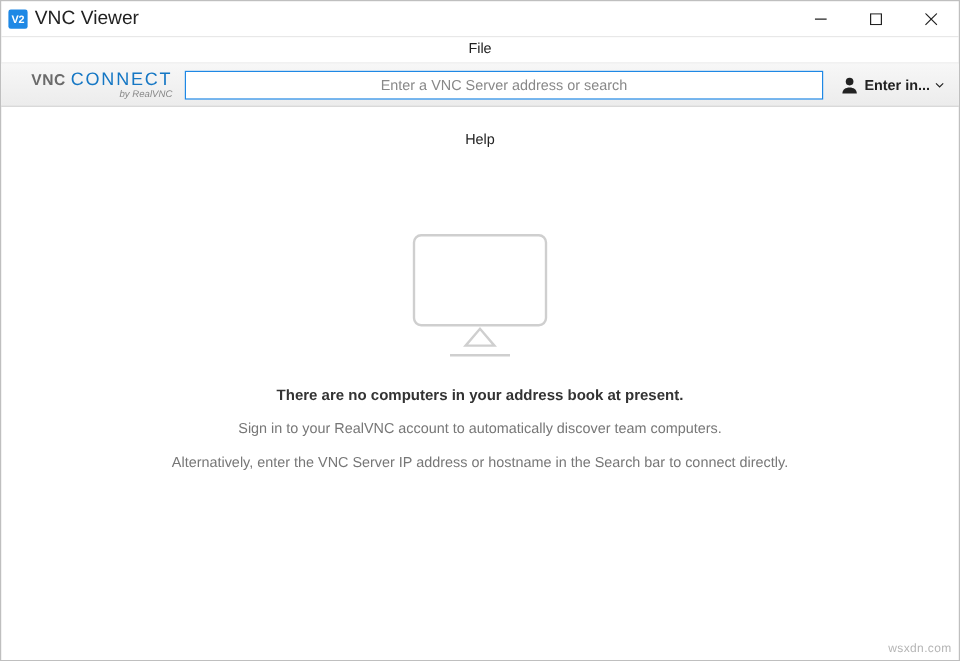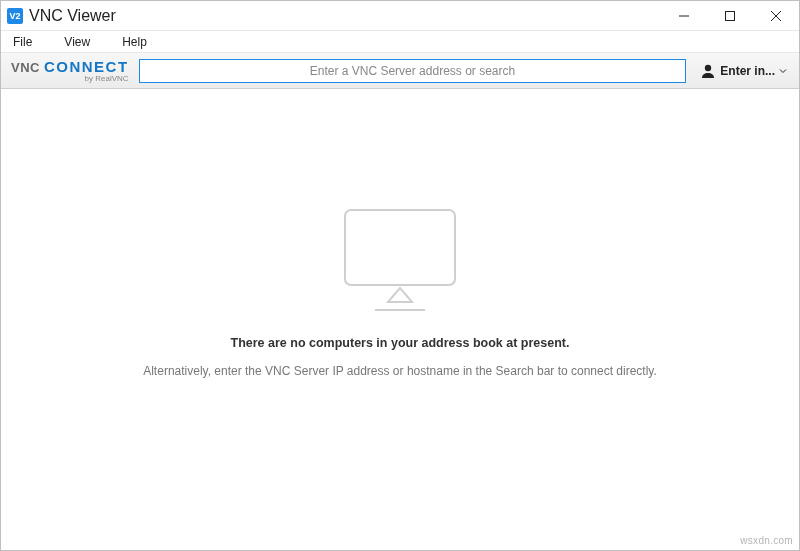--- a/index.html
+++ b/index.html
@@ -5,28 +5,28 @@
   * { box-sizing: border-box; }
   html, body { margin:0; padding:0; font-family: 'Segoe UI', Tahoma, sans-serif; font-size:12px; color:#222; }
   .window { width:800px; height:551px; border:1px solid #bfbfbf; background:#fff; display:flex; flex-direction:column; position:relative; }
   .titlebar { height:30px; display:flex; align-items:center; padding:0 0 0 6px; border-bottom:1px solid #e8e8e8;justify-content:space-between; }
   .titlebar .app-icon { width:16px; height:16px; background:#1e88e5; border-radius:2px; display:flex; align-items:center; justify-content:center; color:#fff; font-size:9px; font-weight:bold; margin-right:6px; }
   .titlebar .title { flex:0 0 auto; font-size:16px; }
   .titlebar .spacer { flex:1; }
   .win-controls { display:flex; height:100%; }
   .win-btn { width:46px; height:100%; display:flex; align-items:center; justify-content:center; }
   .win-btn svg { width:10px; height:10px; stroke:#222; stroke-width:1; fill:none; }
-  .menubar { height:22px; display:flex; align-items:center; gap:20px; padding:0 6px; border-bottom:1px solid #e8e8e8; }
+  .menubar { height:22px; display:flex; align-items:center; gap:20px; padding:0 6px; border-bottom:1px solid #e8e8e8;flex-direction:column; }
   .menu-item { padding:2px 6px; font-size:12px; }
-  .toolbar { height:36px; background:linear-gradient(#f7f7f7,#ececec); border-bottom:1px solid #d0d0d0; display:flex; align-items:center; padding:0 8px 0 10px; gap:10px; }
+  .toolbar { height:36px; background:linear-gradient(#f7f7f7,#ececec); border-bottom:1px solid #d0d0d0; display:flex; align-items:center; padding:0 8px 0 25px; gap:10px; }
   .brand { display:flex; flex-direction:column; line-height:1; }
   .brand-top { display:flex; align-items:baseline; gap:4px; }
   .brand-vnc { font-family: Arial, sans-serif; font-size:13px; font-weight:600; letter-spacing:0.5px; color:#6a6a6a; }
-  .brand-connect { font-family: Arial, sans-serif; font-size:15px; font-weight:700; letter-spacing:1.5px; color:#1577c4; }
-  .brand-sub { font-size:8px; color:#888; text-align:right; margin-top:1px; }
+  .brand-connect { font-family: Arial, sans-serif; font-size:15px; font-weight:400; letter-spacing:1.5px; color:#1577c4; }
+  .brand-sub { font-size:8px; color:#888; text-align:right; margin-top:1px;font-style:italic; }
   .search-wrap { flex:1; }
   .search { width:100%; height:24px; border:1px solid #1e88e5; padding:0 8px; font-size:12px; outline:none; background:#fff; color:#444;text-align:center; }
   .search::placeholder { color:#888; }
   .signin { display:flex; align-items:center; gap:4px; font-weight:600; font-size:12px; padding:0 4px; white-space:nowrap; }
   .signin .avatar { width:16px; height:16px; }
   .content { flex:1; display:flex; flex-direction:column; align-items:center; justify-content:center; gap:14px; padding-bottom:60px; }
   .monitor-ill { width:140px; height:120px; }
   .msg-bold { font-size:12.5px; font-weight:600; color:#333; text-align:left; }
   .msg-line { font-size:12px; color:#777; text-align:center; }
   .watermark { position:absolute; right:6px; bottom:4px; font-size:10px; color:#b5b5b5; letter-spacing:0.3px; }
@@ -89,17 +89,18 @@
     </div>
   </div>
 
   <div class="content">
     <svg class="monitor-ill" viewBox="0 0 140 120">
       <rect x="15" y="8" width="110" height="75" rx="6" ry="6" fill="none" stroke="#cfcfcf" stroke-width="2"></rect>
       <polygon points="58,100 82,100 70,86" fill="none" stroke="#cfcfcf" stroke-width="2"></polygon>
       <line x1="45" y1="108" x2="95" y2="108" stroke="#cfcfcf" stroke-width="2"></line>
     </svg>
     <div class="msg-bold">There are no computers in your address book at present.</div>
+    <div class="msg-line">Sign in to your RealVNC account to automatically discover team computers.</div>
     <div class="msg-line">Alternatively, enter the VNC Server IP address or hostname in the Search bar to connect directly.</div>
   </div>
 
   <div class="watermark">wsxdn.com</div>
 </div>
 
 </body></html>

